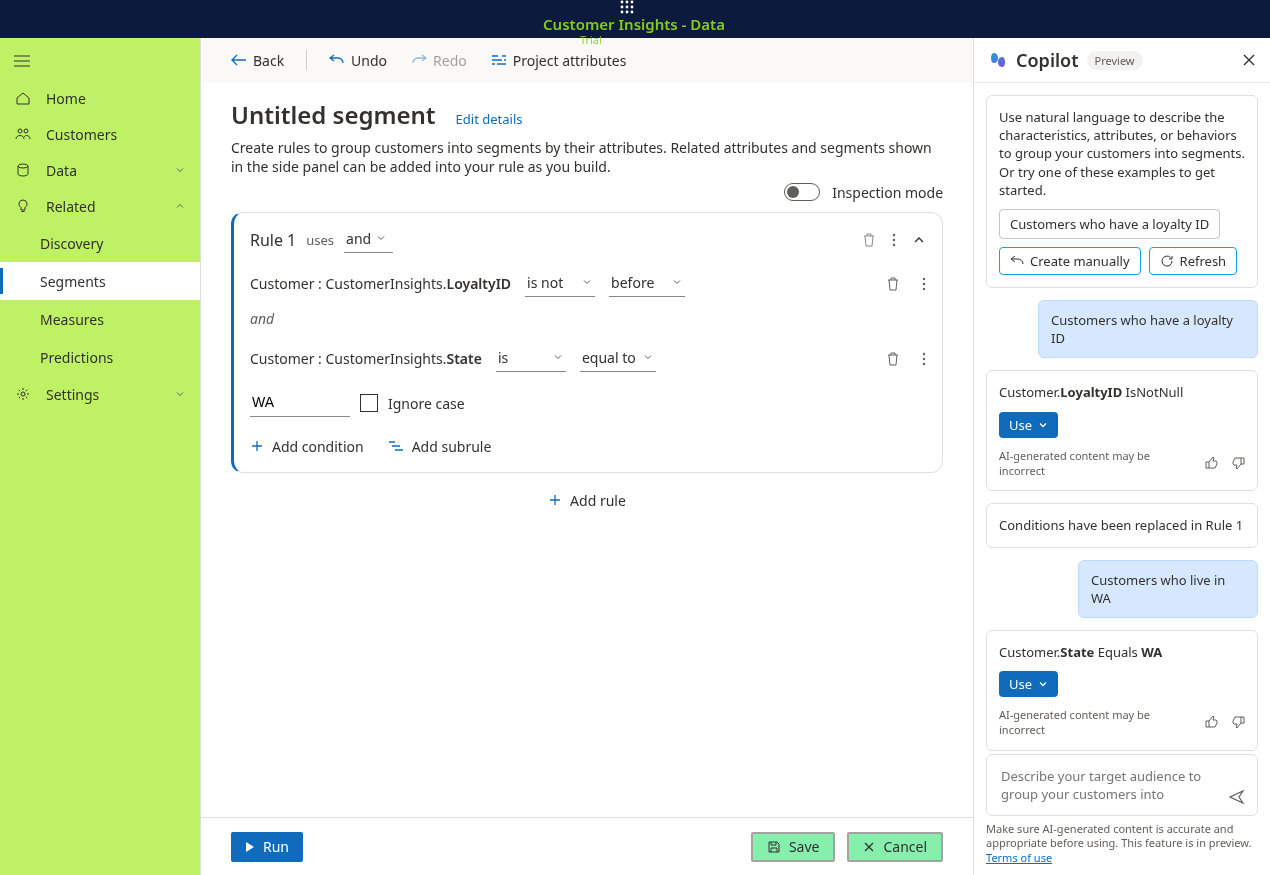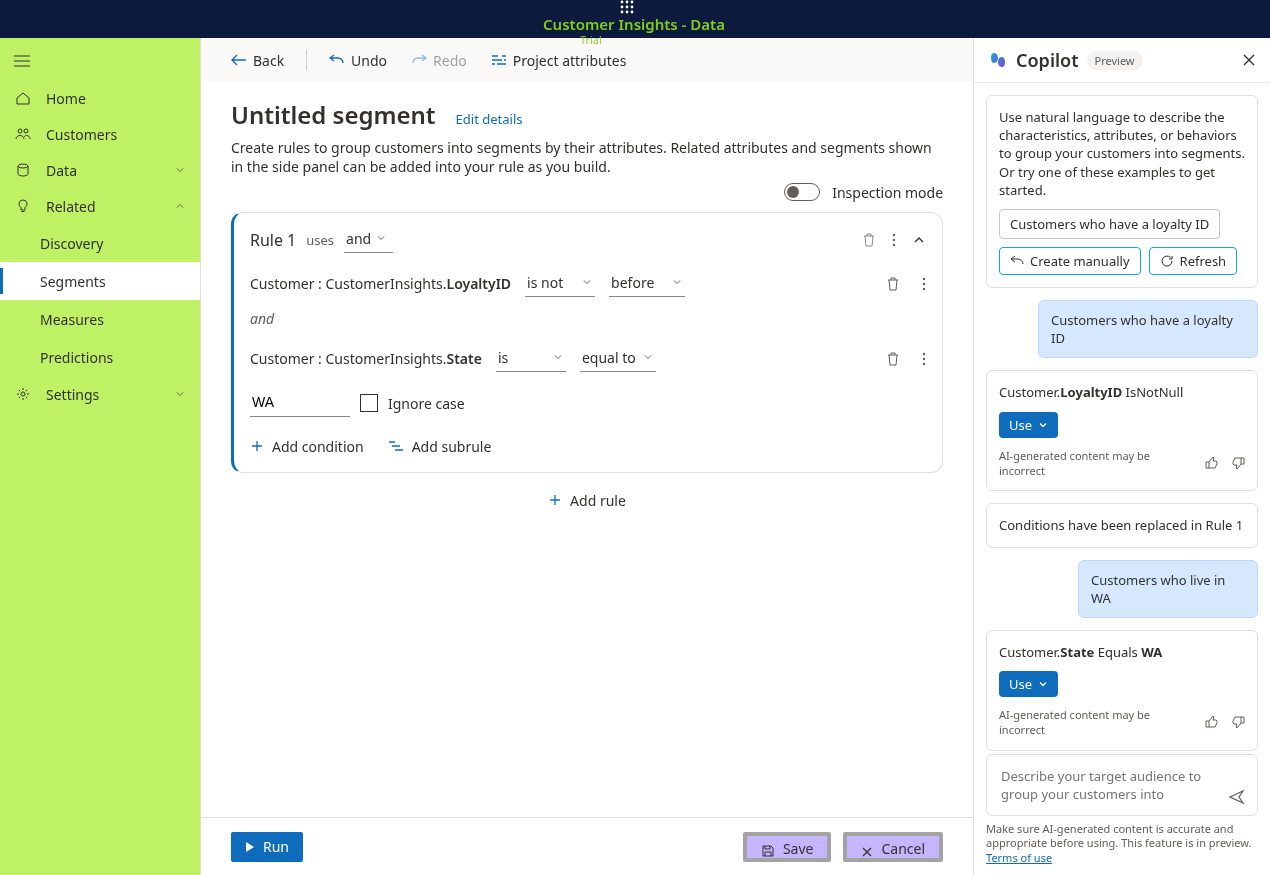--- a/index.html
+++ b/index.html
@@ -52,21 +52,21 @@
   .val-input { border: none; border-bottom: 1px solid #8a8886; padding: 4px 2px 6px 2px; width: 100px; font-size: 14px; outline: none; background: transparent; }
   .chkrow { display: flex; align-items: center; gap: 10px; margin-top: 18px; }
   .chk { width: 18px; height: 18px; border: 1px solid #323130; }
   .linkrow { display: flex; gap: 24px; margin-top: 20px; }
   .linkbtn { display: flex; align-items: center; gap: 8px; color: #323130; cursor: pointer; }
   .linkbtn svg { color: #0f6cbd; }
   .add-rule { margin: 8px 0 0 0; justify-content: center; }
   .footer { height: 58px; border-top: 1px solid #e1dfdd; display: flex; align-items: center; padding: 0 30px; gap: 12px; background: #fff; margin-top: auto; }
   .btn { height: 30px; display: flex; align-items: center; gap: 8px; padding: 0 14px; border-radius: 2px; cursor: pointer; font-size: 14px; }
   .btn.primary { background: #0f6cbd; color: #fff; }
-  .btn.secondary { background: #c4b5fd; border: 4px solid #a3a3a3; align-items: flex-end; }
+  .btn.secondary { background: #86efac; border: 2px solid #a3a3a3; }
   .footer .spacer { flex: 1 1 auto; }
   .copilot { width: 300px; border-left: 1px solid #e1dfdd; display: flex; flex-direction: column; background: #fff; }
   .copilot-head { display: flex; align-items: center; gap: 8px; padding: 10px 14px; border-bottom: 1px solid #edebe9; }
   .copilot-title { font-size: 18px; font-weight: 600; }
   .preview-pill { font-size: 11px; background: #f3f2f1; border-radius: 10px; padding: 2px 8px; color: #605e5c; }
   .copilot-head .close { margin-left: auto; }
   .copilot-body { flex: 1 1 auto; overflow: auto; padding: 12px; display: flex; flex-direction: column; gap: 12px; }
   .chat-card { border: 1px solid #e1dfdd; border-radius: 6px; padding: 12px; font-size: 13px; line-height: 1.4; }
   .pill { display: inline-block; border: 1px solid #c8c6c4; border-radius: 4px; padding: 5px 10px; margin-top: 10px; font-size: 13px; }
   .pill-row { display: flex; gap: 8px; margin-top: 8px; }

